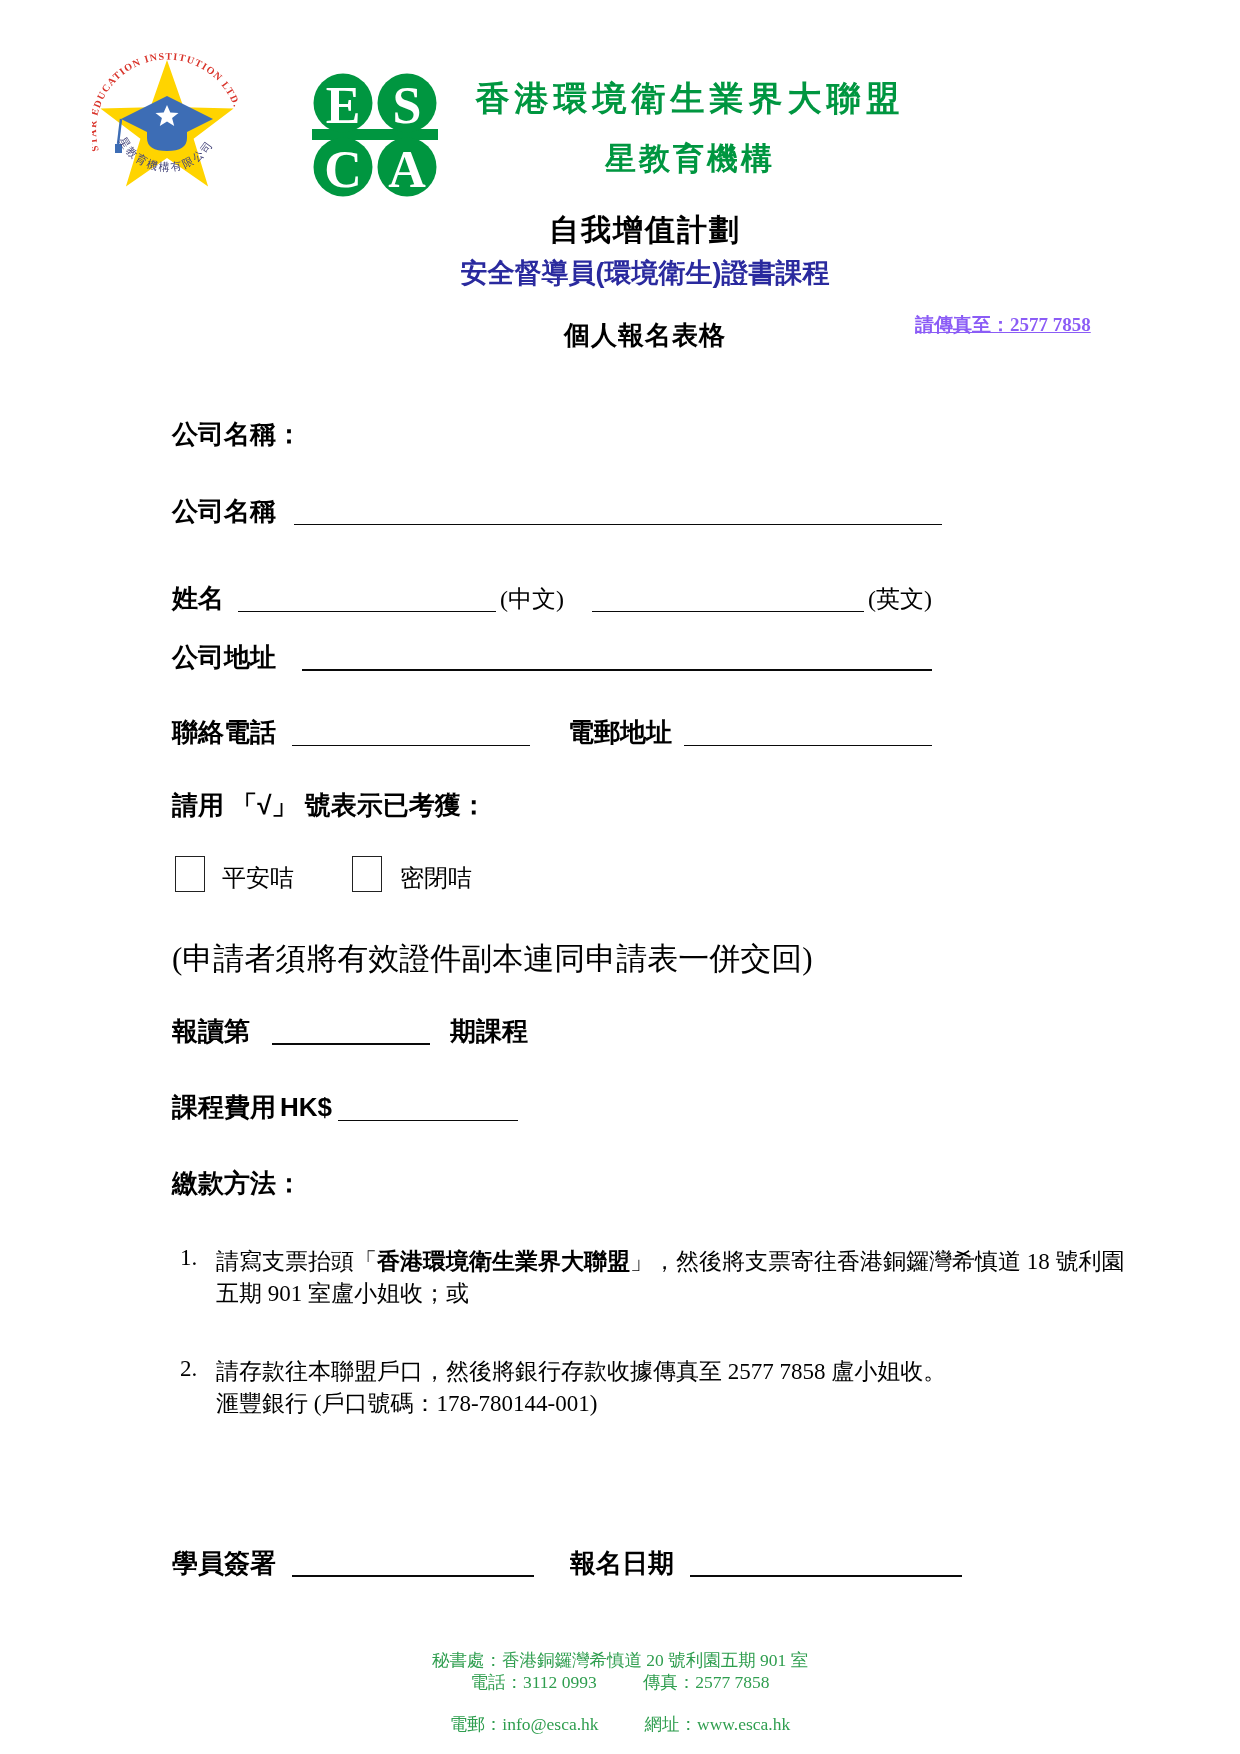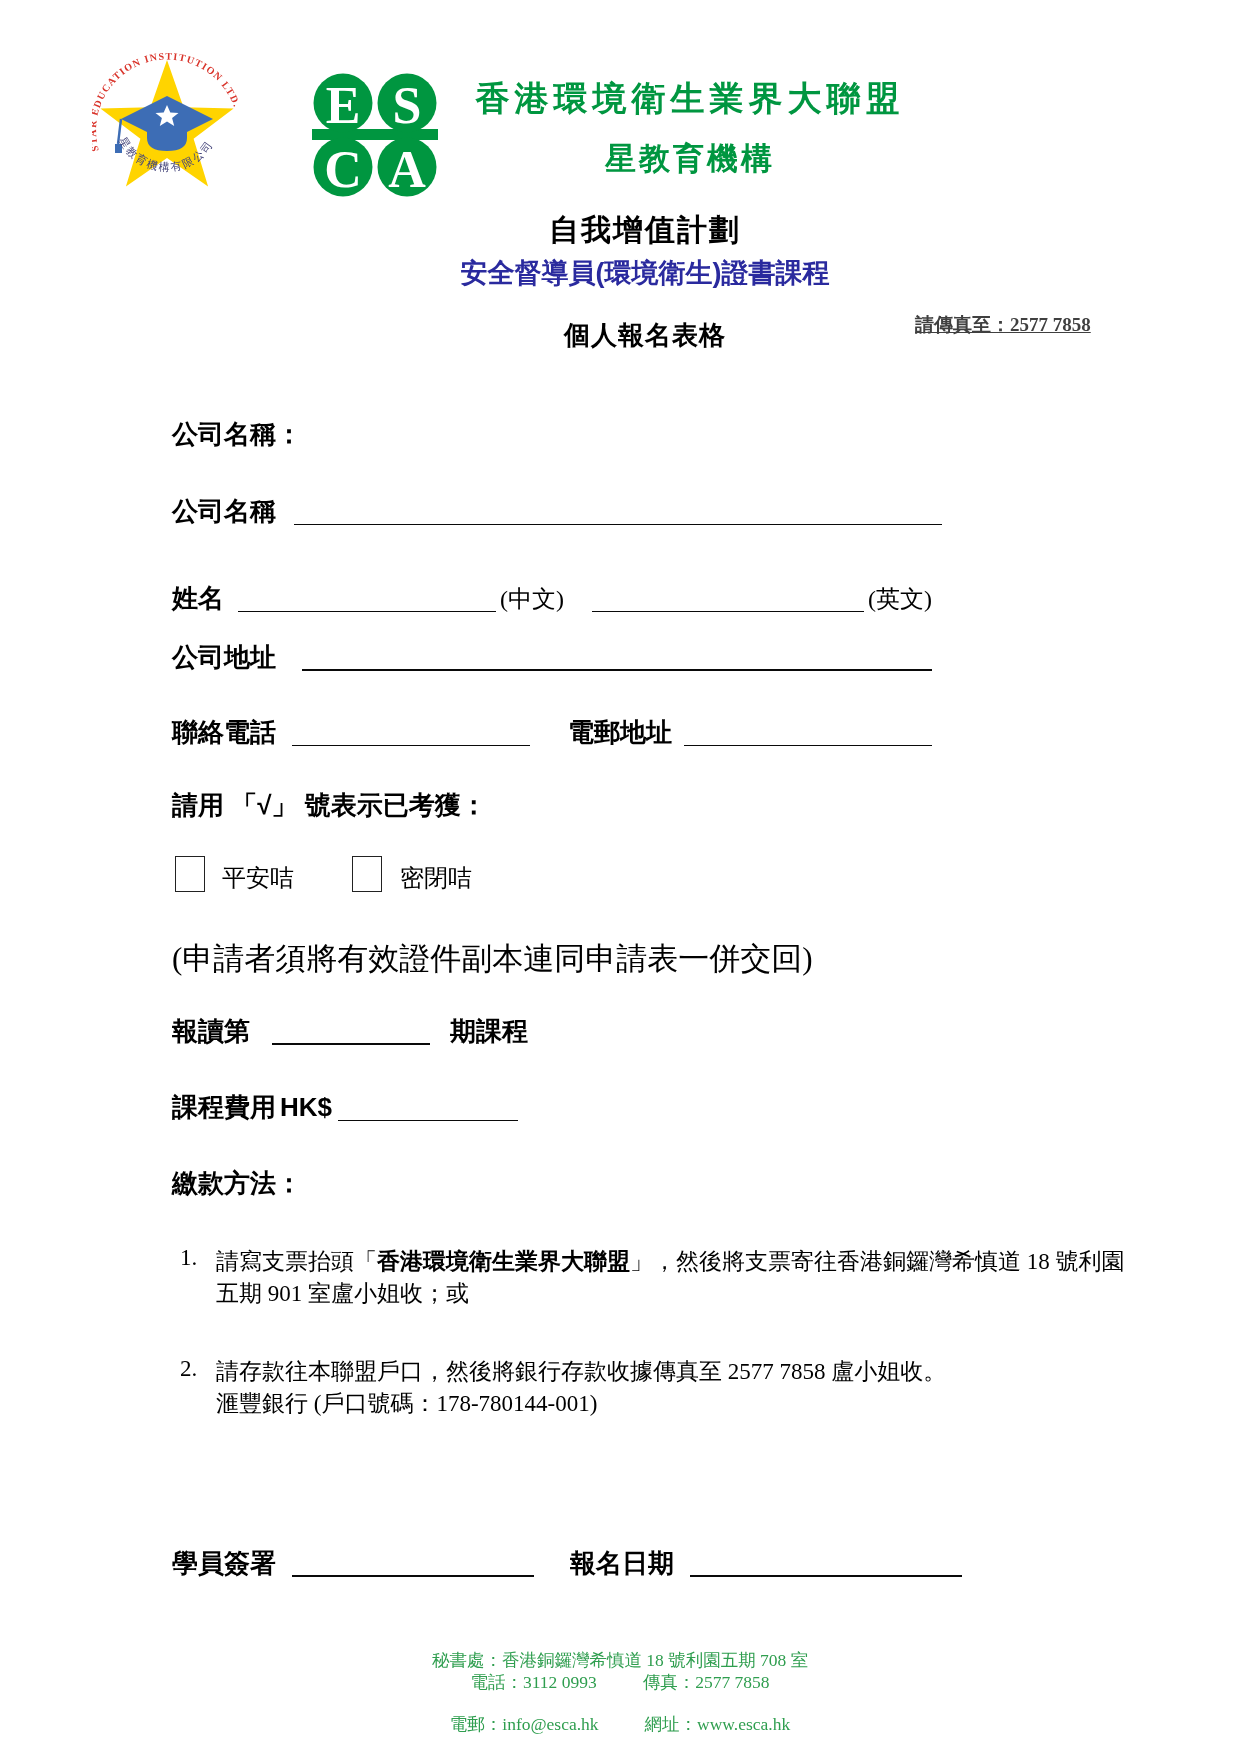--- a/index.html
+++ b/index.html
@@ -25,21 +25,21 @@
     border-bottom: 1.6px solid #0a0a0a;
     vertical-align: -5px;
   }
   .blank.thick { border-bottom-width: 2.9px; }
   .lbl { font-size: 26px; }
   .fieldtxt { font-size: 24px; }
   .fax-note {
     font-family: "Liberation Serif", serif;
     font-weight: 700;
     font-size: 19px;
-    color: #404040;
+    color: #8b5cf6;
     text-decoration: underline;
     padding-left: 10px;
   }
   .pay-item { display: flex; align-items: flex-start; }
   .pay-num { width: 36px; font-size: 23px; }
   .pay-text { font-size: 23px; line-height: 32px; white-space: normal; }
   .footer-line { width: 1240px; text-align: center; font-size: 17.5px; color: #2F9E4F; line-height: 21px; }
   .footer-gap { display: inline-block; width: 46px; }
   .checkbox {
     position: absolute;
@@ -162,21 +162,21 @@
     </div>
   </div>
 
   <div class="abs" style="left:172px; top:1546px;">
     <span class="hei lbl">學員簽署</span>
     <span class="blank thick" style="width:242px; margin-left:12px;"></span>
     <span class="hei lbl" style="margin-left:32px;">報名日期</span>
     <span class="blank thick" style="width:272px; margin-left:12px;"></span>
   </div>
 
-  <div class="abs footer-line" style="left:0px; top:1650px;">秘書處：香港銅鑼灣希慎道 18 號利園五期 708 室</div>
+  <div class="abs footer-line" style="left:0px; top:1650px;">秘書處：香港銅鑼灣希慎道 20 號利園五期 901 室</div>
   <div class="abs footer-line" style="left:0px; top:1672px;">
     <span>電話：3112 0993</span><span class="footer-gap"></span><span>傳真：2577 7858</span>
   </div>
   <div class="abs footer-line" style="left:0px; top:1714px;">
     <span>電郵：info@esca.hk</span><span class="footer-gap"></span><span>網址：www.esca.hk</span>
   </div>
 
 </div>
 
 </body></html>

